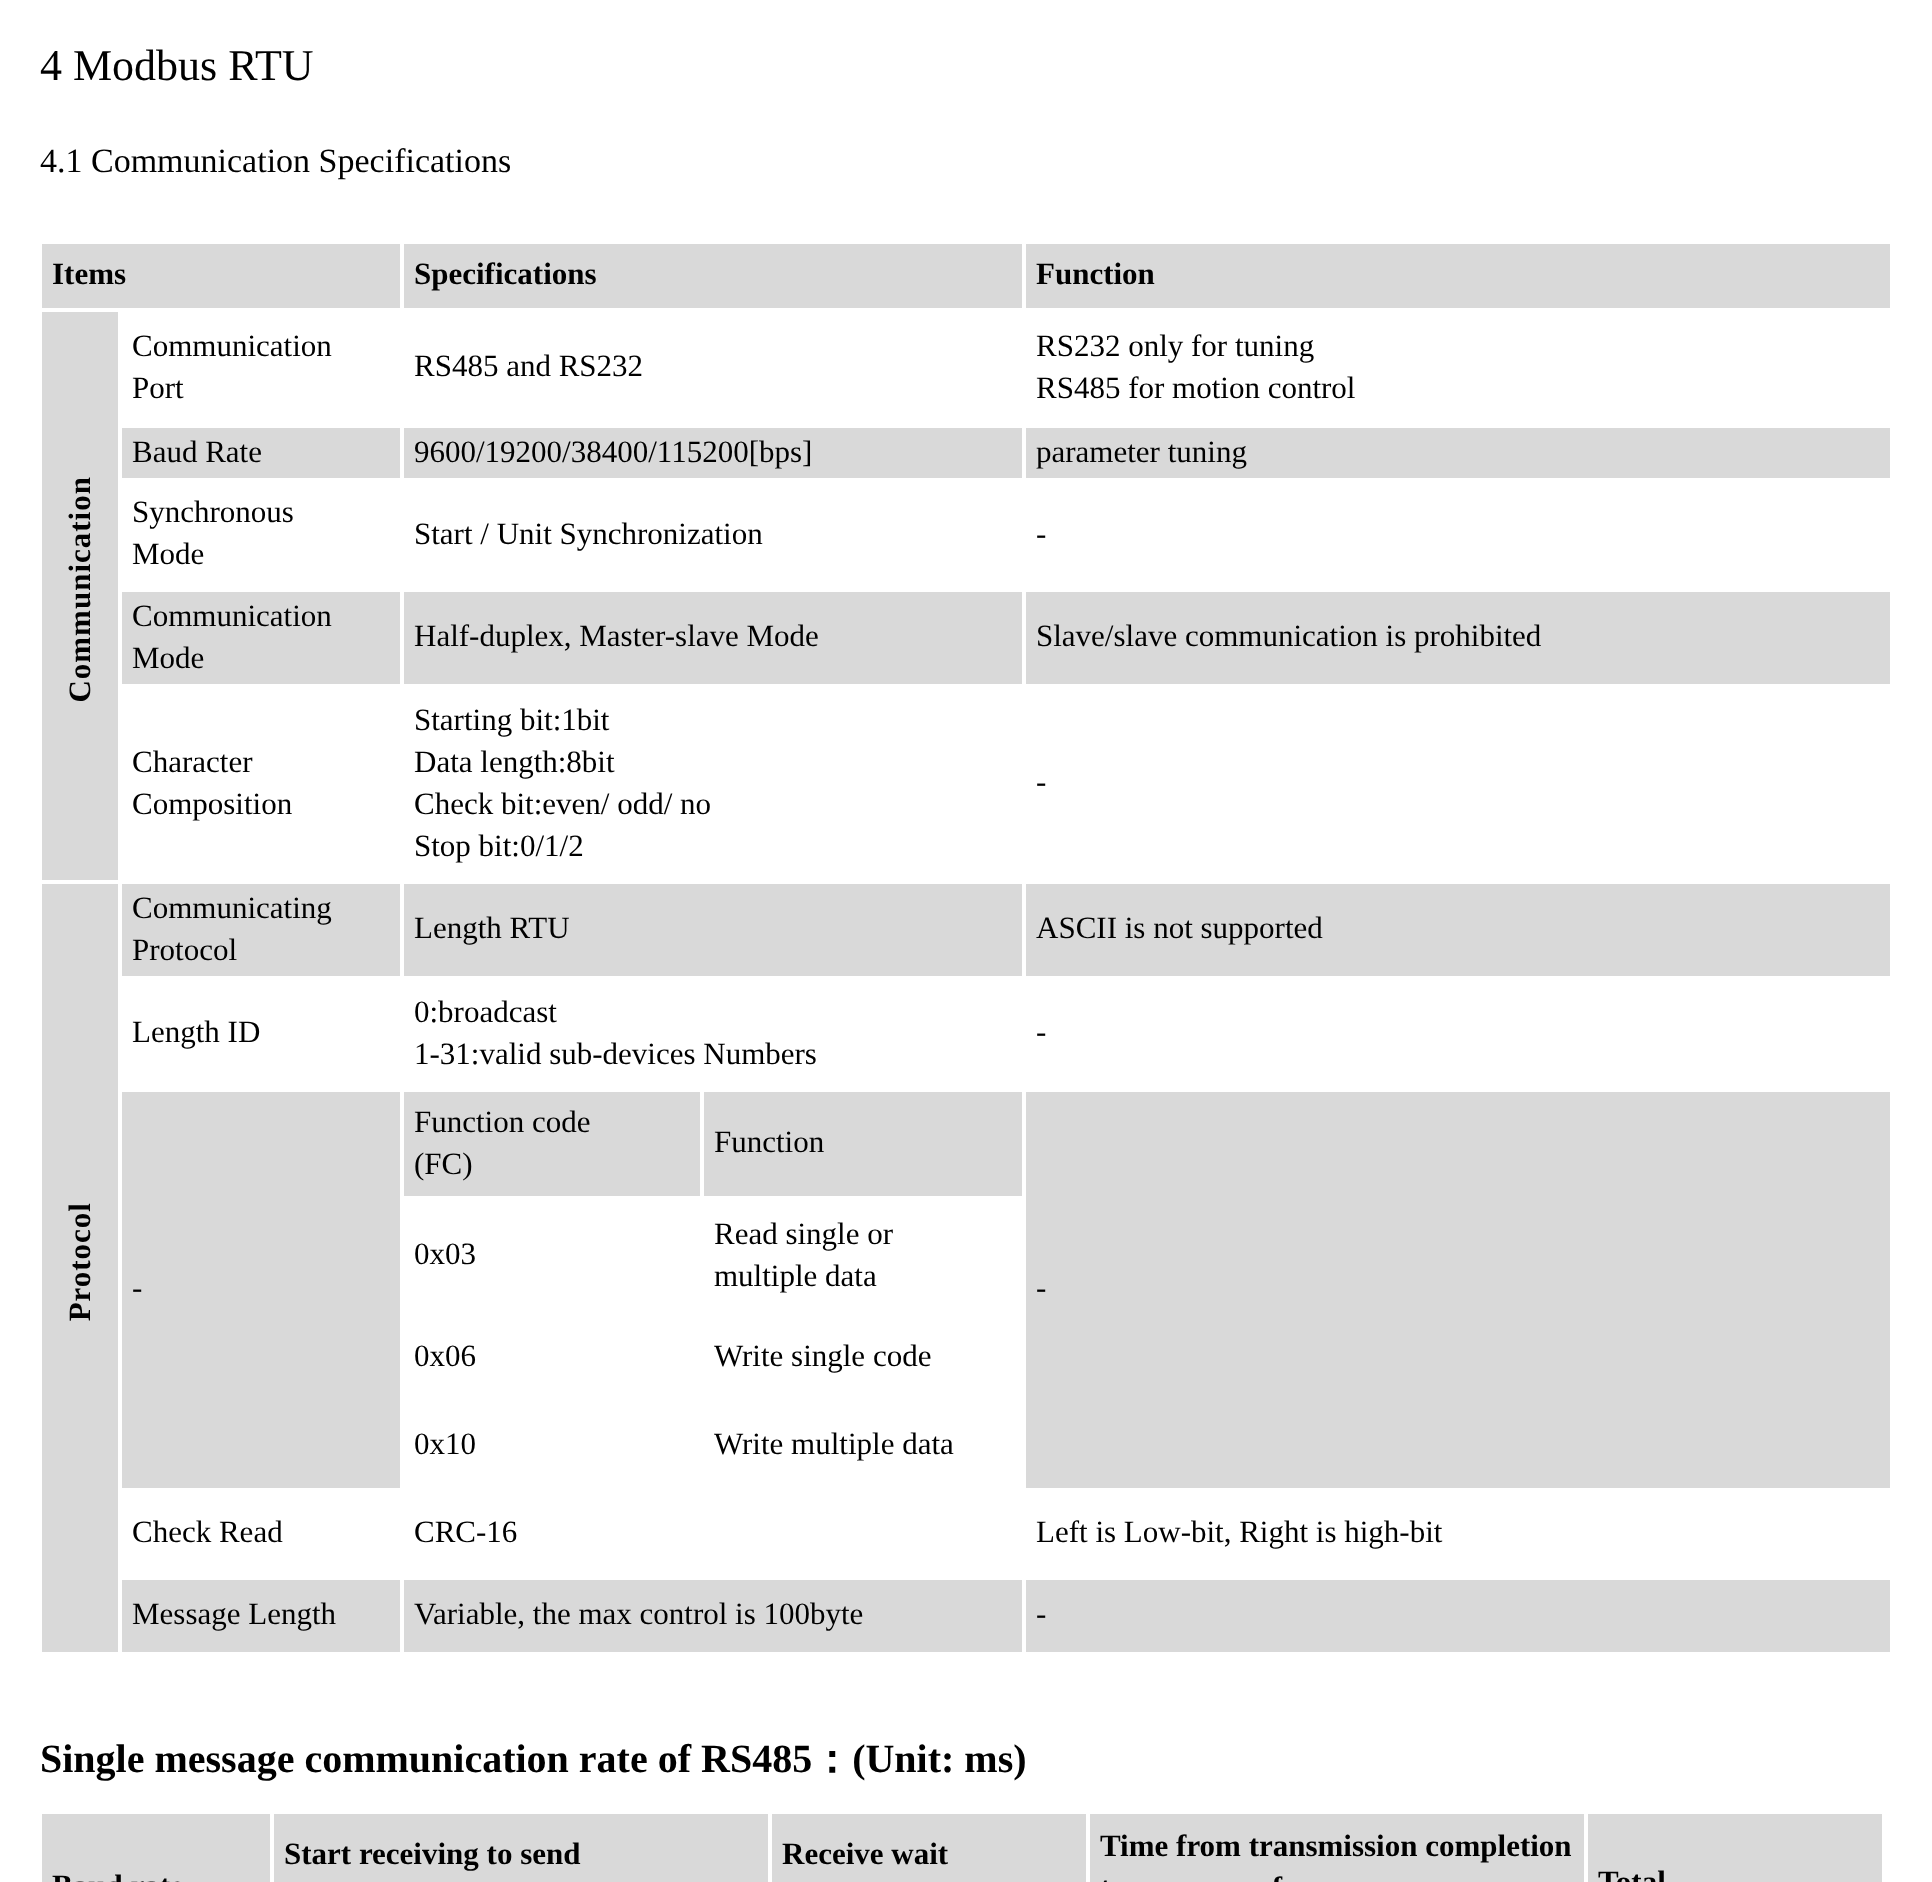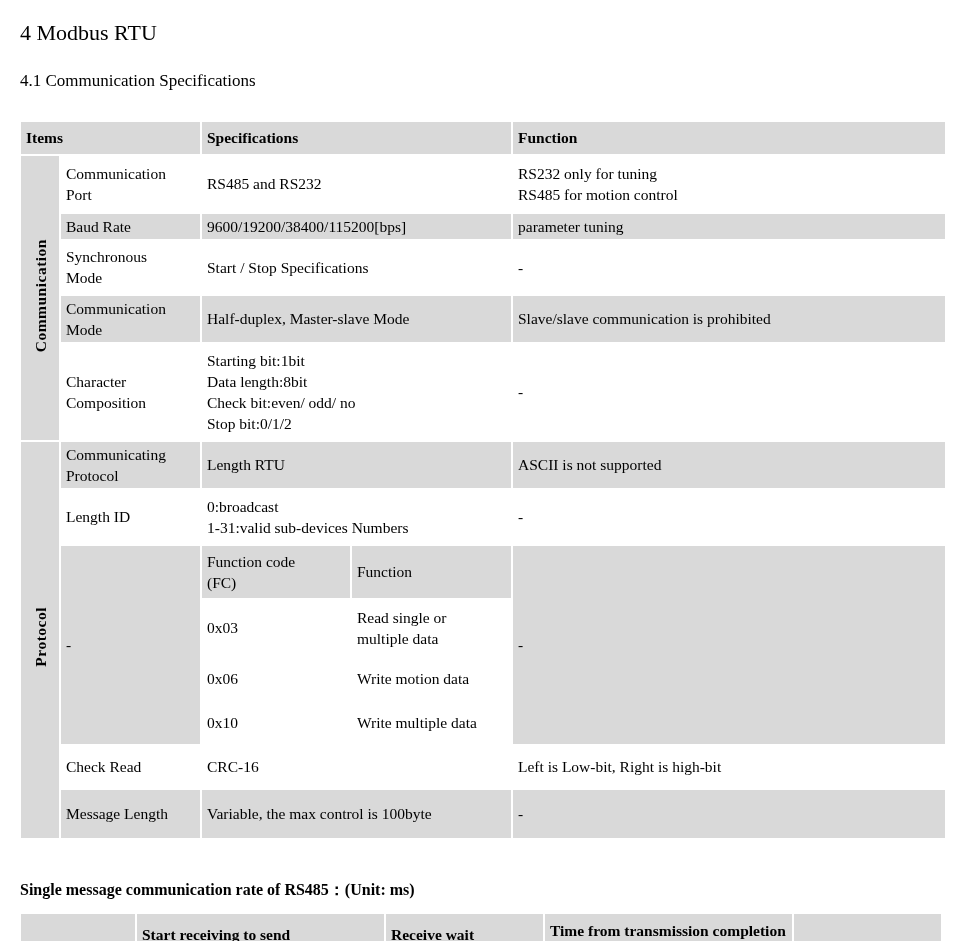--- a/index.html
+++ b/index.html
@@ -29,21 +29,21 @@
   .b { font-weight: bold; }
   .ml { white-space: pre-line; }
   #spec-table { width: 928px; margin: 28px 0 0 19px; }
   .vcell { text-align: center; padding: 2px 0; }
   .vtext {
     display: inline-block;
     writing-mode: vertical-rl; transform: rotate(180deg);
     font-weight: bold; font-size: 15.5px; letter-spacing: 0.5px;
   }
   .caption {
-    font-size: 16px; font-weight: bold;
+    font-size: 20px; font-weight: bold;
     margin: 40px 0 0 20px; line-height: 1.2;
   }
   #rate-table { width: 924px; margin: 13px 0 0 19px; }
   #rate-table tr { height: 76px; }
   #rate-table td { font-weight: bold; vertical-align: top; }
   .rt1 { padding-top: 26px; }
   .rt2 { padding-top: 10px; }
   .rt3 { padding-top: 10px; }
   .rt4 { padding-top: 6px; }
   .rt5 { padding-top: 24px; }
@@ -77,21 +77,21 @@
 RS485 for motion control</td>
     </tr>
     <tr style="height:24px">
       <td class="g">Baud Rate</td>
       <td colspan="2" class="g">9600/19200/38400/115200[bps]</td>
       <td class="g">parameter tuning</td>
     </tr>
     <tr style="height:53px">
       <td class="ml">Synchronous
 Mode</td>
-      <td colspan="2">Start / Stop Specifications</td>
+      <td colspan="2">Start / Unit Synchronization</td>
       <td>-</td>
     </tr>
     <tr style="height:41px">
       <td class="g ml">Communication
 Mode</td>
       <td colspan="2" class="g">Half-duplex, Master-slave Mode</td>
       <td class="g">Slave/slave communication is prohibited</td>
     </tr>
     <tr style="height:96px">
       <td class="ml">Character
@@ -122,32 +122,32 @@
       <td class="g">Function</td>
       <td rowspan="4" class="g">-</td>
     </tr>
     <tr style="height:56px">
       <td>0x03</td>
       <td class="ml">Read single or
 multiple data</td>
     </tr>
     <tr style="height:41px">
       <td>0x06</td>
-      <td>Write motion data</td>
+      <td>Write single code</td>
     </tr>
     <tr style="height:43px">
       <td>0x10</td>
       <td>Write multiple data</td>
     </tr>
     <tr style="height:42px">
       <td>Check Read</td>
       <td colspan="2">CRC-16</td>
       <td>Left is Low-bit, Right is high-bit</td>
     </tr>
-    <tr style="height:48px">
+    <tr style="height:36px">
       <td class="g">Message Length</td>
       <td colspan="2" class="g">Variable, the max control is 100byte</td>
       <td class="g">-</td>
     </tr>
   </tbody>
 </table>
 
 <div class="caption">Single message communication rate of RS485：(Unit: ms)</div>
 
 <table id="rate-table">

